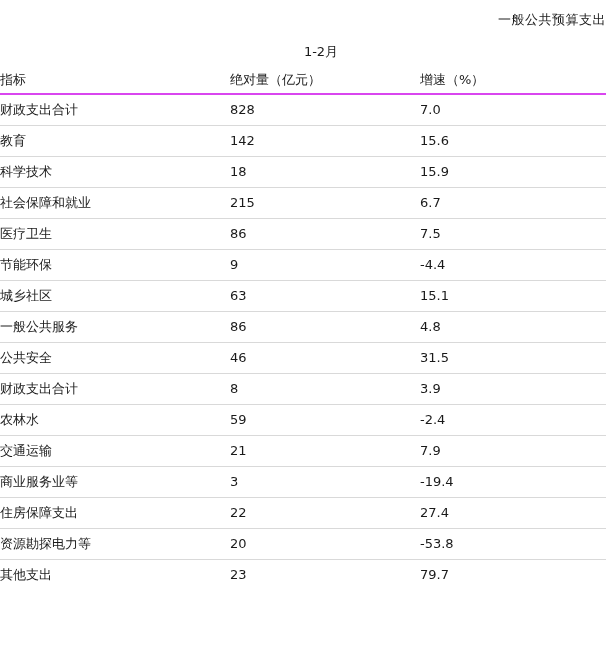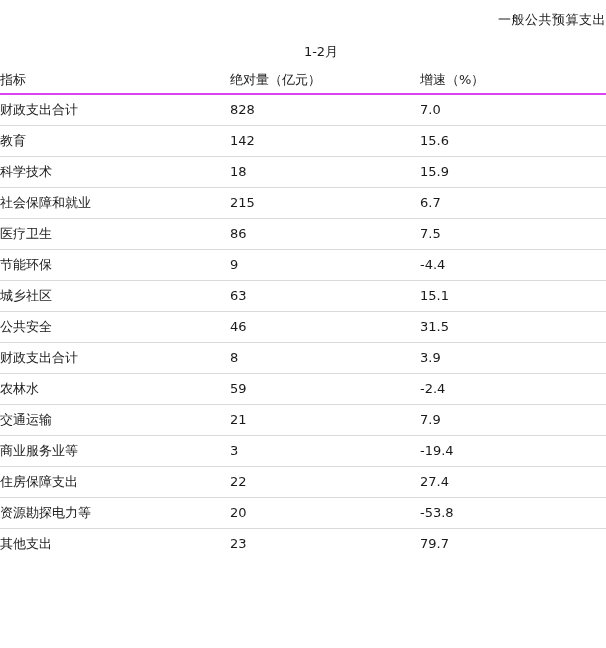--- a/index.html
+++ b/index.html
@@ -131,20 +131,25 @@
         <td class="v-indicator">节能环保</td>
         <td class="v-amount">9</td>
         <td class="v-growth">-4.4</td>
       </tr>
       <tr>
         <td class="v-indicator">城乡社区</td>
         <td class="v-amount">63</td>
         <td class="v-growth">15.1</td>
       </tr>
       <tr>
+        <td class="v-indicator">一般公共服务</td>
+        <td class="v-amount">86</td>
+        <td class="v-growth">4.8</td>
+      </tr>
+      <tr>
         <td class="v-indicator">公共安全</td>
         <td class="v-amount">46</td>
         <td class="v-growth">31.5</td>
       </tr>
       <tr>
         <td class="v-indicator">财政支出合计</td>
         <td class="v-amount">8</td>
         <td class="v-growth">3.9</td>
       </tr>
       <tr>

